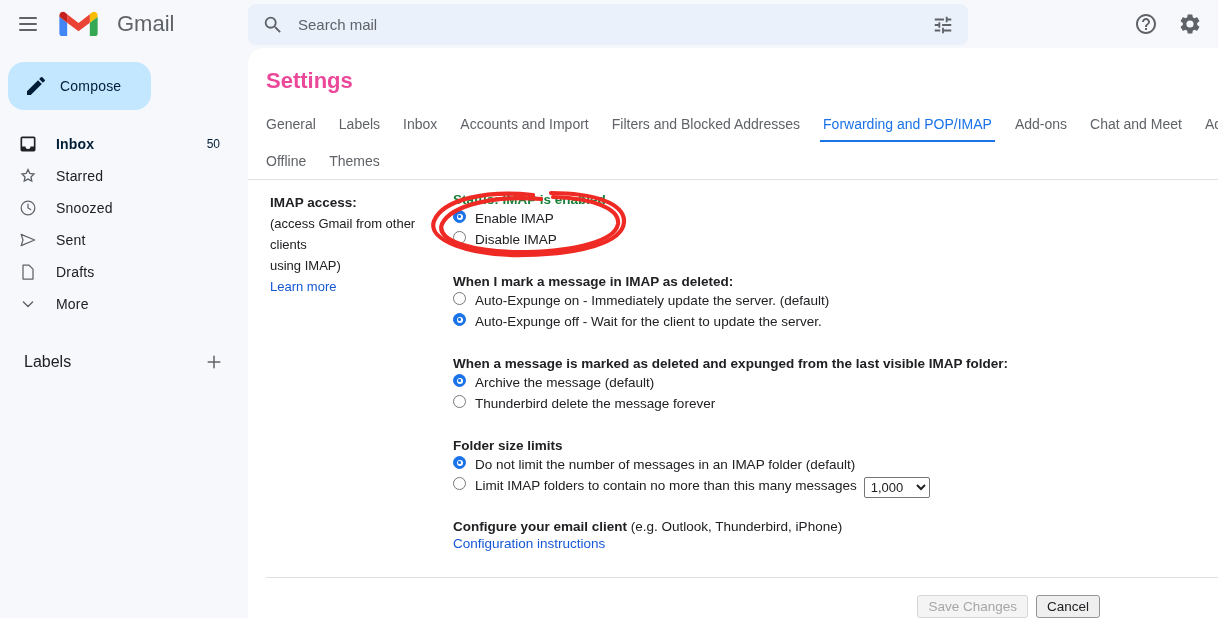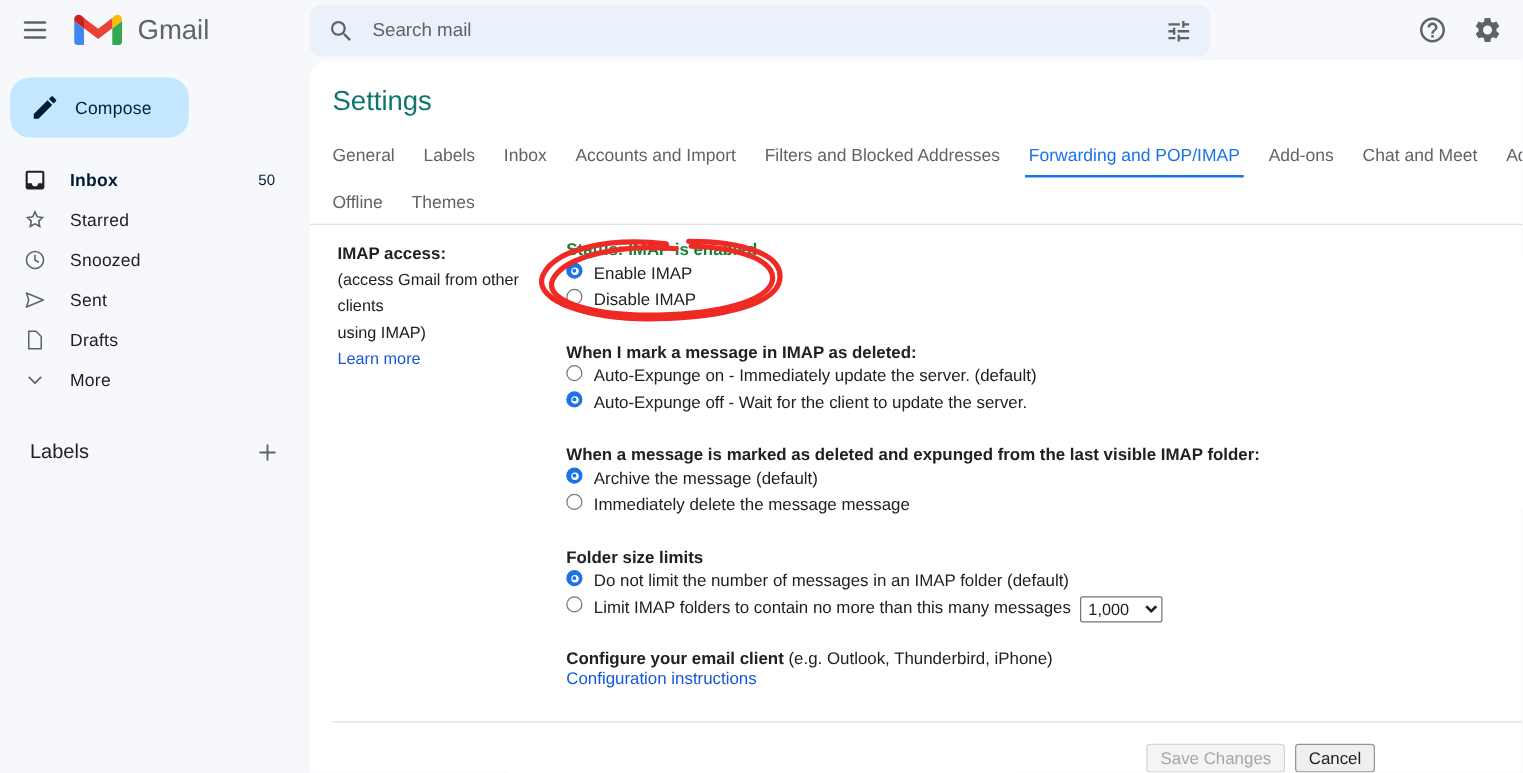--- a/index.html
+++ b/index.html
@@ -20,21 +20,21 @@
     display: flex; align-items: center;
     background: #f6f8fc;
     z-index: 30;
   }
   .hamburger {
     width: 40px; height: 40px; margin-left: 8px;
     display: flex; flex-direction: column; justify-content: center; align-items: center;
     gap: 4px; border-radius: 50%; cursor: pointer;
   }
   .hamburger span { display: block; width: 18px; height: 2px; background: #5f6368; border-radius: 1px; }
-  .brand { display: flex; align-items: center; margin-left: 10px; gap: 11px; }
+  .brand { display: flex; align-items: center; margin-left: 10px; gap: 18px; }
   .brand-logo { width: 41px; height: 30px; display: block; }
   .brand-text { font-size: 22px; color: #5f6368; letter-spacing: 0px; }
 
   
   .search-wrap {
     position: absolute; left: 248px; top: 4px;
     width: 720px; height: 41px;
     background: #eaf1fb; border-radius: 8px;
     display: flex; align-items: center; cursor: text;
   }
@@ -103,22 +103,22 @@
 
   
   .main {
     position: absolute; left: 248px; top: 48px;
     width: 970px; height: 570px;
     background: #ffffff;
     border-radius: 16px 0 0 0;
     overflow: hidden;
   }
   .settings-title {
-    font-size: 22px; color: #0f766e;
-    padding: 20px 0 0 18px; letter-spacing: 0;
+    font-size: 22px; color: #ec4899;
+    padding: 20px 0 0 18px; letter-spacing: 0; font-weight: bold;
   }
   .tabs {
     margin-top: 14px;
     padding: 0 0 0 18px;
     border-bottom: 1px solid #e0e0e0;
     position: relative;
   }
   .tabrow { display: flex; align-items: flex-end; white-space: nowrap; }
   .tabrow.second { margin-top: 3px; }
   .tab {
@@ -411,21 +411,21 @@
         <div class="gap-lg"></div>
 
         <div class="section">
           <div class="sec-head">When a message is marked as deleted and expunged from the last visible IMAP folder:</div>
           <div class="opt">
             <span class="radio checked"></span>
             <span class="opt-label">Archive the message (default)</span>
           </div>
           <div class="opt">
             <span class="radio"></span>
-            <span class="opt-label">Immediately delete the message message</span>
+            <span class="opt-label">Thunderbird delete the message forever</span>
           </div>
         </div>
 
         <div class="gap-lg"></div>
 
         <div class="section">
           <div class="sec-head">Folder size limits</div>
           <div class="opt">
             <span class="radio checked"></span>
             <span class="opt-label">Do not limit the number of messages in an IMAP folder (default)</span>

